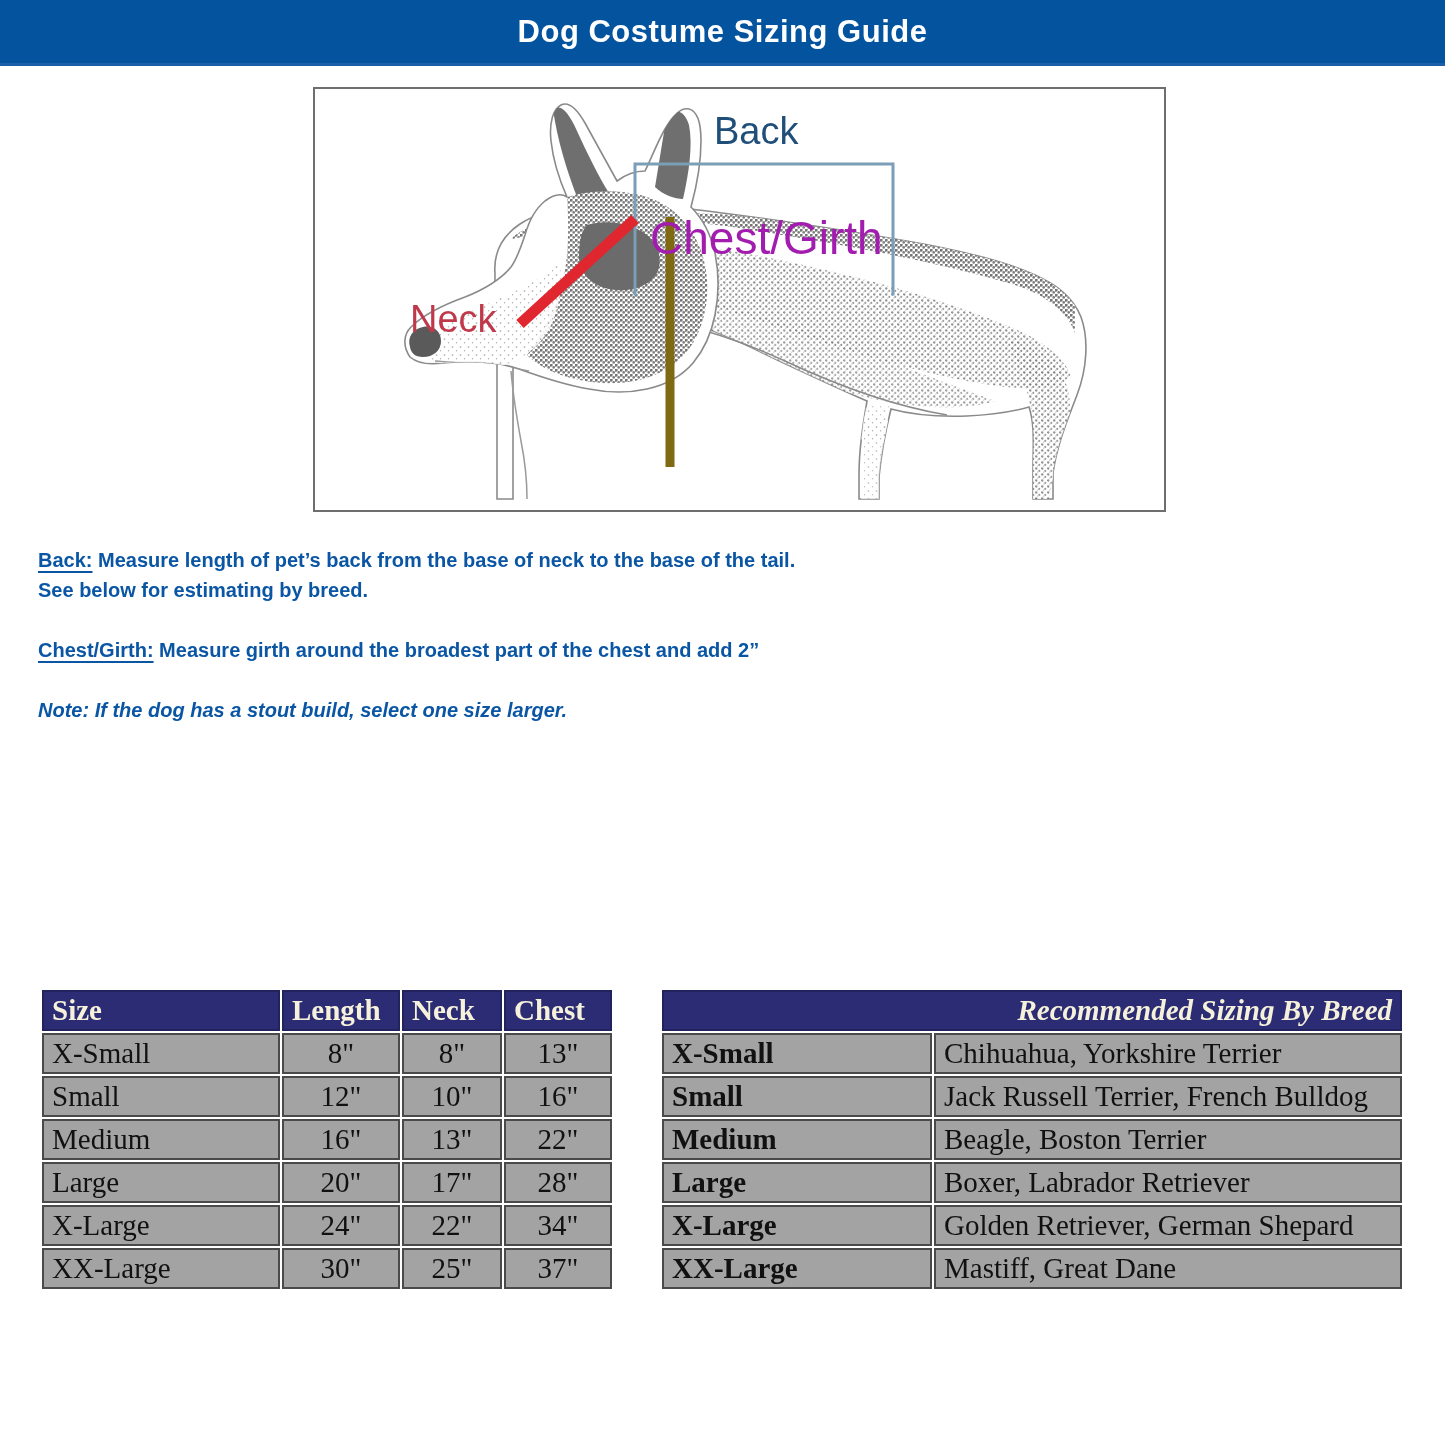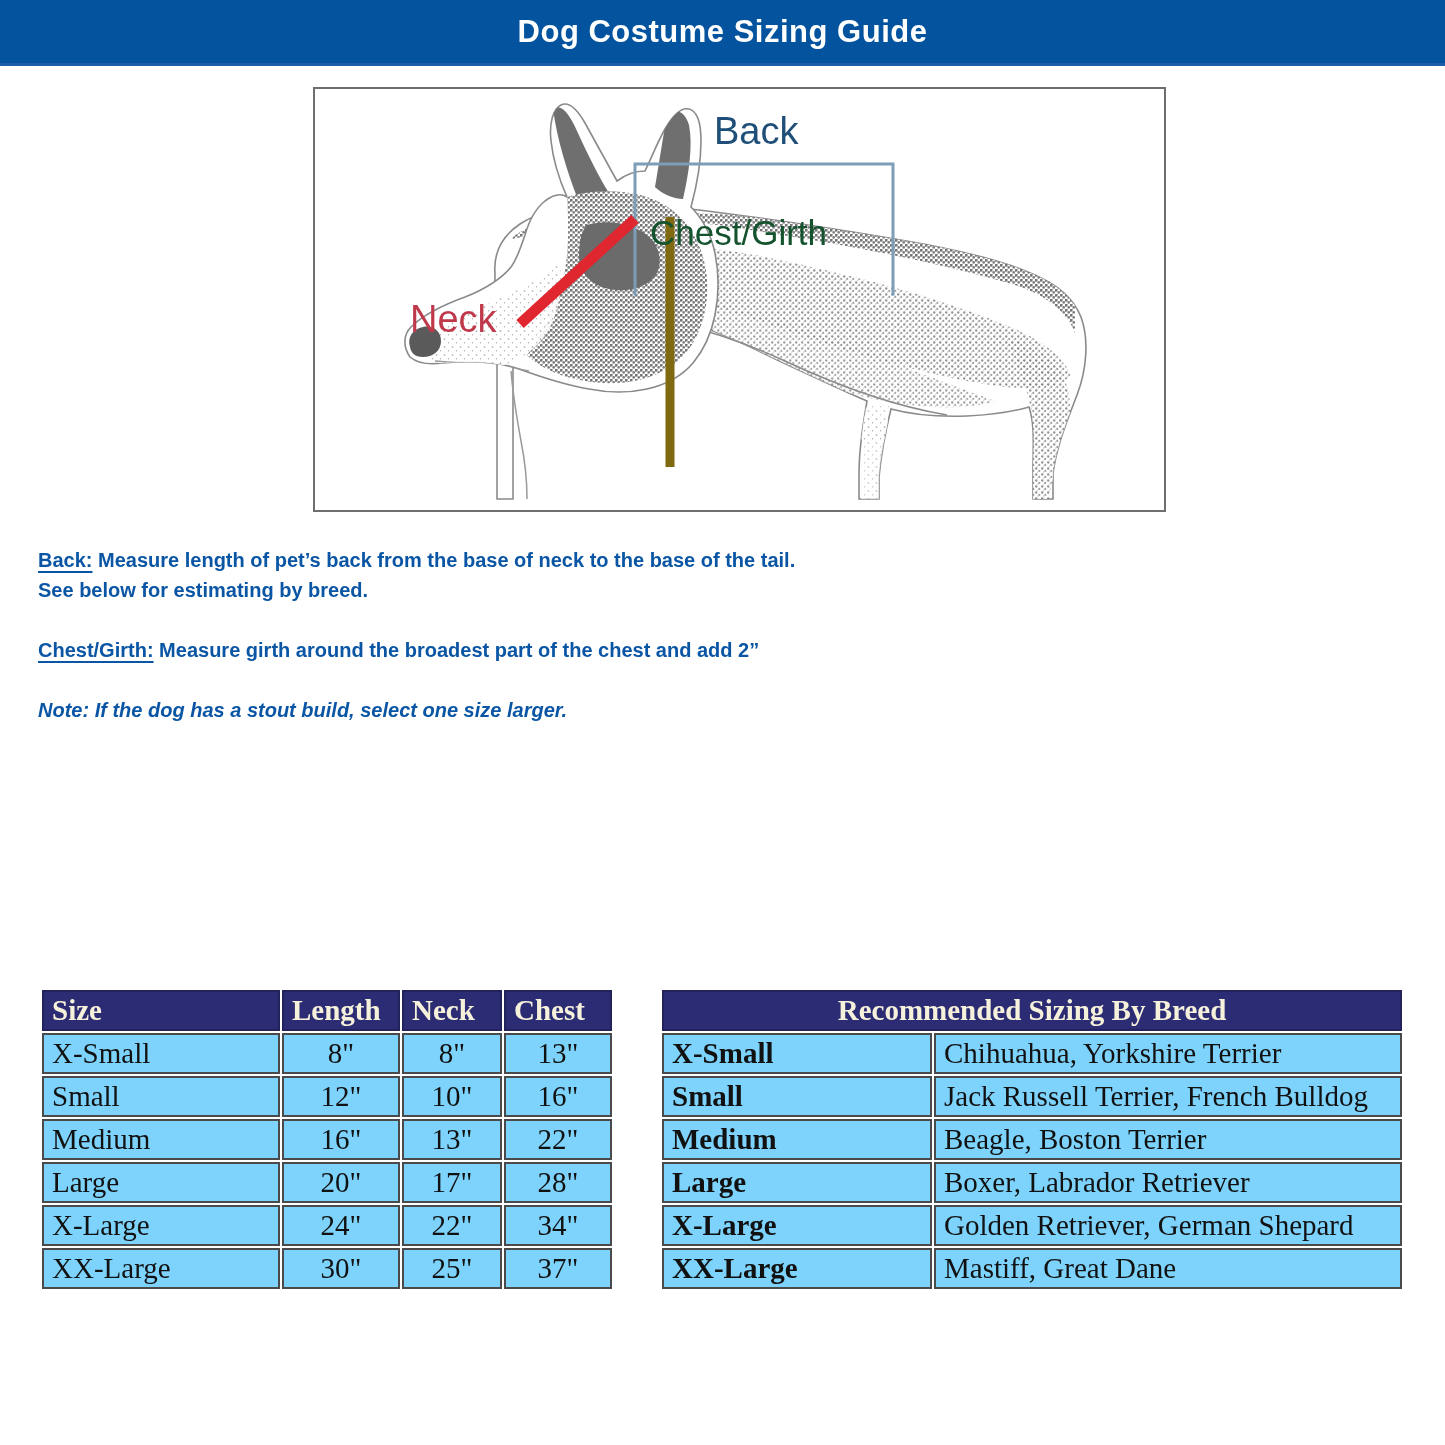--- a/index.html
+++ b/index.html
@@ -51,21 +51,21 @@
   }
   .figure-svg { display:block; width: 849px; height: 421px; }
 
   .lbl {
     position: absolute;
     font-family: "Liberation Sans", sans-serif;
     white-space: nowrap;
     line-height: 1;
   }
   .lbl-back  { left: 714px; top: 112px; font-size: 38px; color: #1F4E79; }
-  .lbl-chest { left: 650px; top: 215px; font-size: 35px; color: #14532d; }
+  .lbl-chest { left: 650px; top: 215px; font-size: 46px; color: #a21caf; }
   .lbl-neck  { left: 410px; top: 300px; font-size: 38px; color: #C0394B; }
 
   
   .instructions {
     position: absolute;
     left: 38px;
     top: 545px;
     width: 1370px;
     color: #0A56A5;
     font-size: 20px;
@@ -86,21 +86,21 @@
     background: #ffffff;
     font-family: "Liberation Serif", serif;
     table-layout: fixed;
   }
   .tbl td, .tbl th {
     border: 2px solid #4A4A4A;
     padding: 2px 8px;
     font-weight: normal;
     font-size: 29px;
     color: #111111;
-    background: #7dd3fc;
+    background: #a3a3a3;
     height: 40px;
     box-sizing: border-box;
     text-align: left;
     vertical-align: middle;
     overflow: hidden;
     white-space: nowrap;
   }
   .tbl th {
     background: #2B2C73;
     color: #F6F1DB;
@@ -116,21 +116,21 @@
   #size-table col.c-size   { width: 238px; }
   #size-table col.c-length { width: 118px; }
   #size-table col.c-neck   { width: 100px; }
   #size-table col.c-chest  { width: 108px; }
 
   
   #breed-table { left: 660px; top: 988px; width: 740px; }
   #breed-table col.c-bsize  { width: 270px; }
   #breed-table col.c-breeds { width: 468px; }
   #breed-table td.bsize { font-weight: bold; }
-  #breed-table th.span  { text-align: center; }
+  #breed-table th.span  { text-align: right; font-style: italic; }
 </style>
 </head>
 <body>
 
 <div class="banner">
   <div class="banner-title">Dog Costume Sizing Guide</div>
 </div>
 
 <div class="figure-box">
   <svg class="figure-svg" viewBox="0 0 849 421" xmlns="http://www.w3.org/2000/svg">

